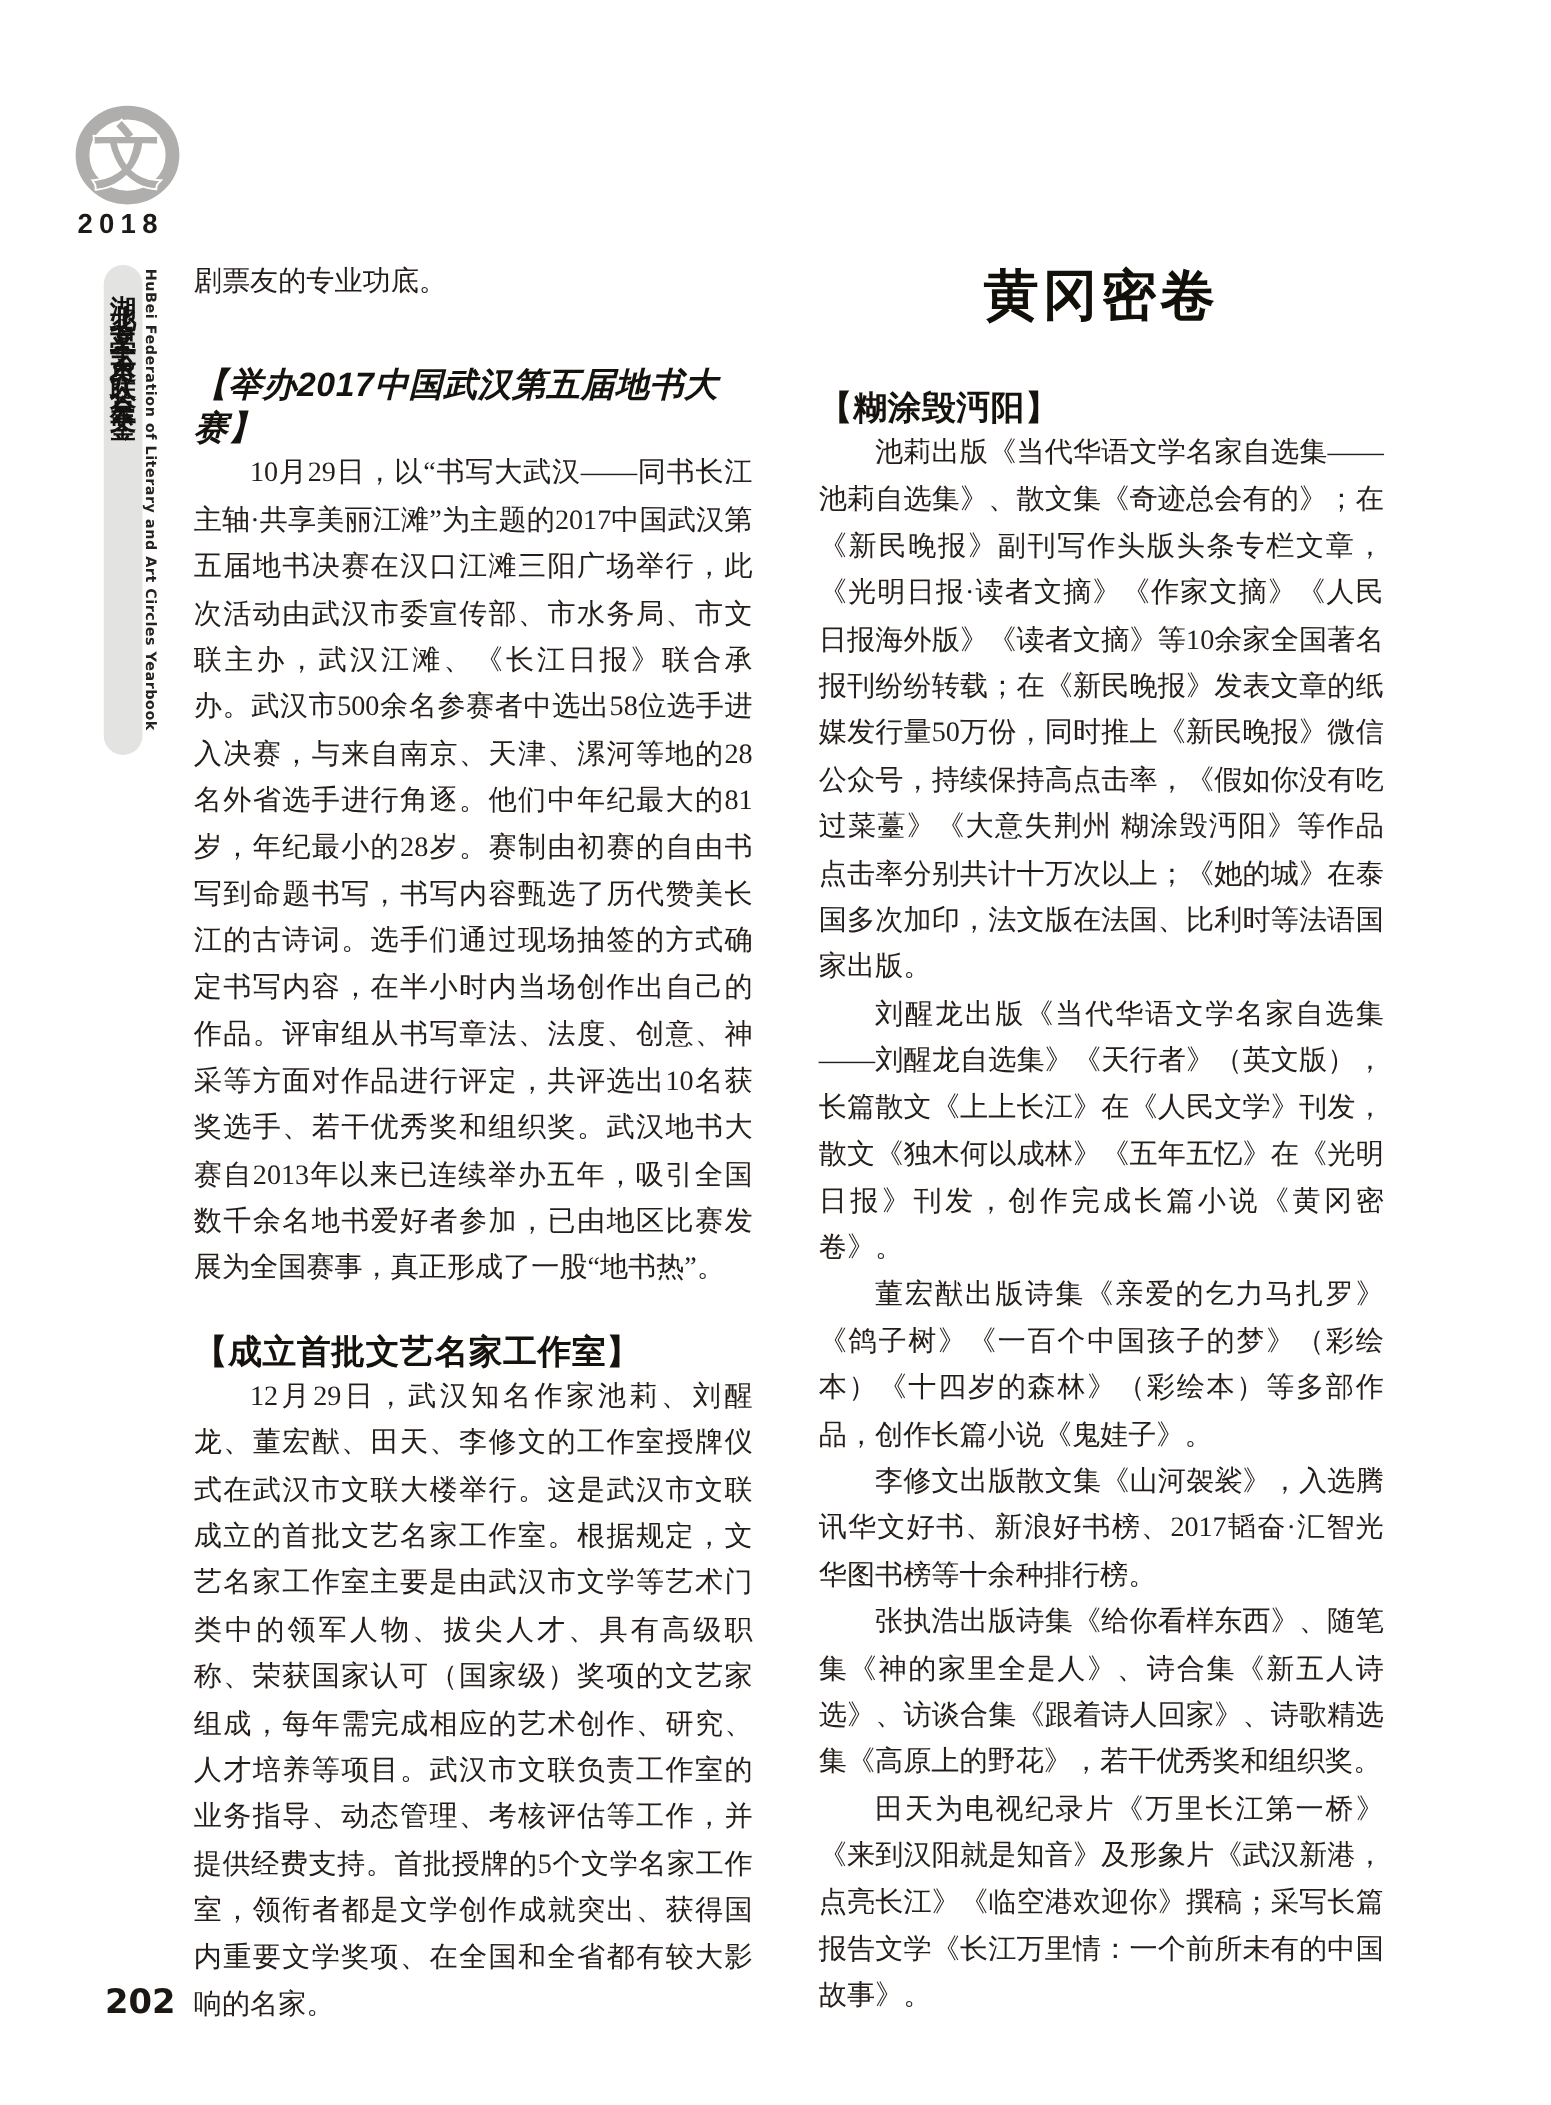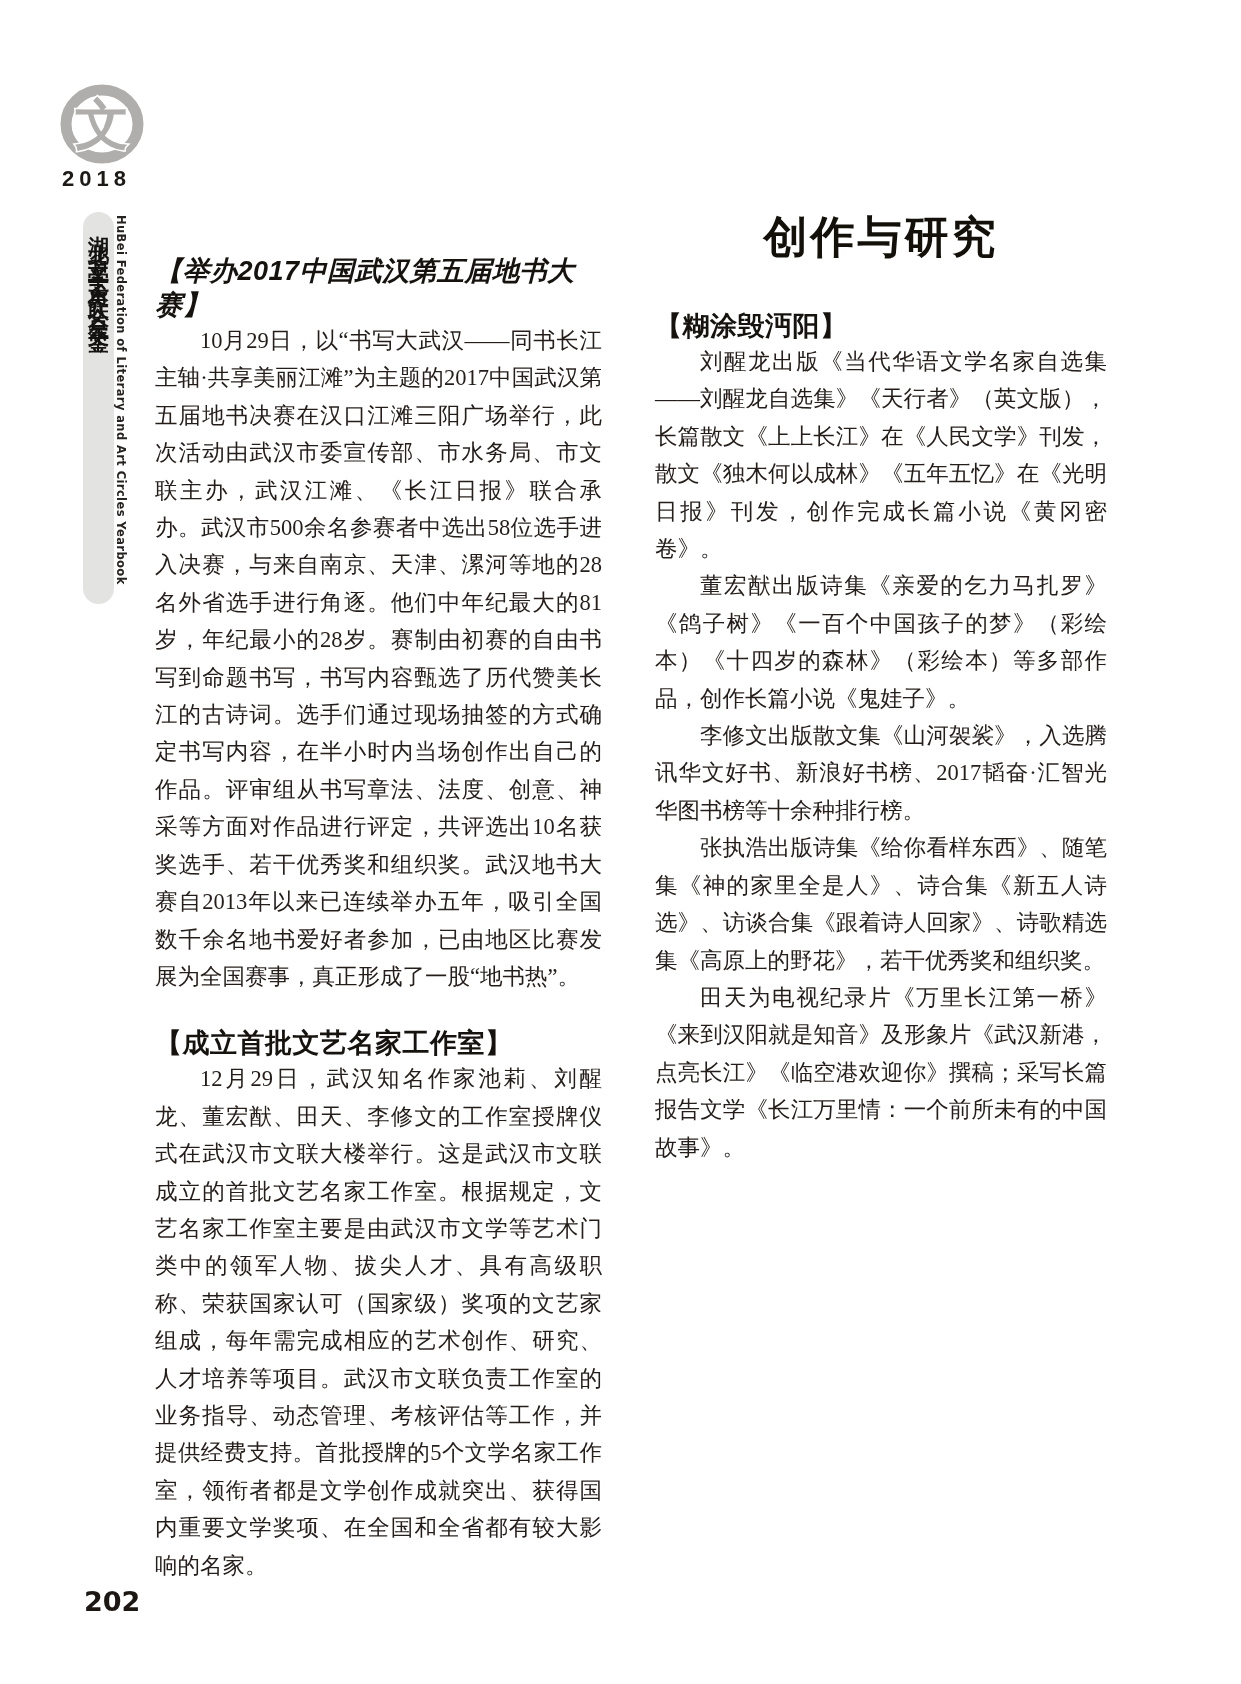--- a/index.html
+++ b/index.html
@@ -81,33 +81,35 @@
     </svg>
   </div>
   <div class="year">2018</div>
 
   <div class="sidebar-pill">
     <span class="sidebar-cn">湖北省文学艺术界联合会年鉴</span>
   </div>
   <div class="sidebar-en">HuBei Federation of Literary and Art Circles Yearbook</div>
 
   <div class="col col-left">
+    <p class="no-indent">剧票友的专业功底。</p>
 
     <h2 class="section-heading h-left1">【举办2017中国武汉第五届地书大赛】</h2>
     <p class="para-after-heading">10月29日，以“书写大武汉——同书长江主轴·共享美丽江滩”为主题的2017中国武汉第五届地书决赛在汉口江滩三阳广场举行，此次活动由武汉市委宣传部、市水务局、市文联主办，武汉江滩、《长江日报》联合承办。武汉市500余名参赛者中选出58位选手进入决赛，与来自南京、天津、漯河等地的28名外省选手进行角逐。他们中年纪最大的81岁，年纪最小的28岁。赛制由初赛的自由书写到命题书写，书写内容甄选了历代赞美长江的古诗词。选手们通过现场抽签的方式确定书写内容，在半小时内当场创作出自己的作品。评审组从书写章法、法度、创意、神采等方面对作品进行评定，共评选出10名获奖选手、若干优秀奖和组织奖。武汉地书大赛自2013年以来已连续举办五年，吸引全国数千余名地书爱好者参加，已由地区比赛发展为全国赛事，真正形成了一股“地书热”。</p>
 
     <h2 class="section-heading h-left2">【成立首批文艺名家工作室】</h2>
     <p class="para-after-heading">12月29日，武汉知名作家池莉、刘醒龙、董宏猷、田天、李修文的工作室授牌仪式在武汉市文联大楼举行。这是武汉市文联成立的首批文艺名家工作室。根据规定，文艺名家工作室主要是由武汉市文学等艺术门类中的领军人物、拔尖人才、具有高级职称、荣获国家认可（国家级）奖项的文艺家组成，每年需完成相应的艺术创作、研究、人才培养等项目。武汉市文联负责工作室的业务指导、动态管理、考核评估等工作，并提供经费支持。首批授牌的5个文学名家工作室，领衔者都是文学创作成就突出、获得国内重要文学奖项、在全国和全省都有较大影响的名家。</p>
   </div>
 
   <div class="col col-right">
-    <h1 class="main-title">创作与研究</h1>
+    <h1 class="main-title">黄冈密卷</h1>
 
     <h2 class="section-heading h-right1">【糊涂毁沔阳】</h2>
 
+    <p class="para-after-heading">池莉出版《当代华语文学名家自选集——池莉自选集》、散文集《奇迹总会有的》；在《新民晚报》副刊写作头版头条专栏文章，《光明日报·读者文摘》《作家文摘》《人民日报海外版》《读者文摘》等10余家全国著名报刊纷纷转载；在《新民晚报》发表文章的纸媒发行量50万份，同时推上《新民晚报》微信公众号，持续保持高点击率，《假如你没有吃过菜薹》《大意失荆州 糊涂毁沔阳》等作品点击率分别共计十万次以上；《她的城》在泰国多次加印，法文版在法国、比利时等法语国家出版。</p>
     <p>刘醒龙出版《当代华语文学名家自选集——刘醒龙自选集》《天行者》（英文版），长篇散文《上上长江》在《人民文学》刊发，散文《独木何以成林》《五年五忆》在《光明日报》刊发，创作完成长篇小说《黄冈密卷》。</p>
     <p>董宏猷出版诗集《亲爱的乞力马扎罗》《鸽子树》《一百个中国孩子的梦》（彩绘本）《十四岁的森林》（彩绘本）等多部作品，创作长篇小说《鬼娃子》。</p>
     <p>李修文出版散文集《山河袈裟》，入选腾讯华文好书、新浪好书榜、2017韬奋·汇智光华图书榜等十余种排行榜。</p>
     <p>张执浩出版诗集《给你看样东西》、随笔集《神的家里全是人》、诗合集《新五人诗选》、访谈合集《跟着诗人回家》、诗歌精选集《高原上的野花》，若干优秀奖和组织奖。</p>
     <p>田天为电视纪录片《万里长江第一桥》《来到汉阳就是知音》及形象片《武汉新港，点亮长江》《临空港欢迎你》撰稿；采写长篇报告文学《长江万里情：一个前所未有的中国故事》。</p>
   </div>
 
   <div class="page-number">202</div>
 
 </div>

